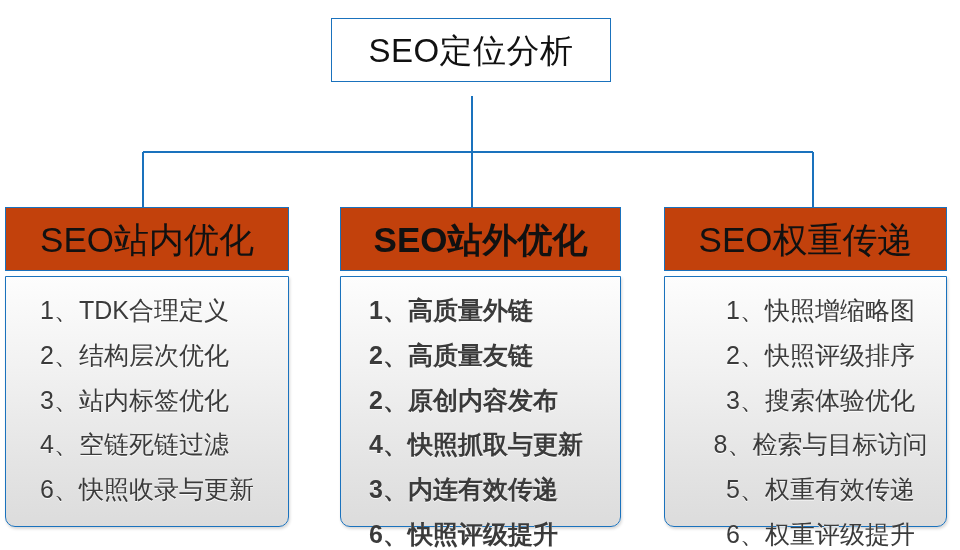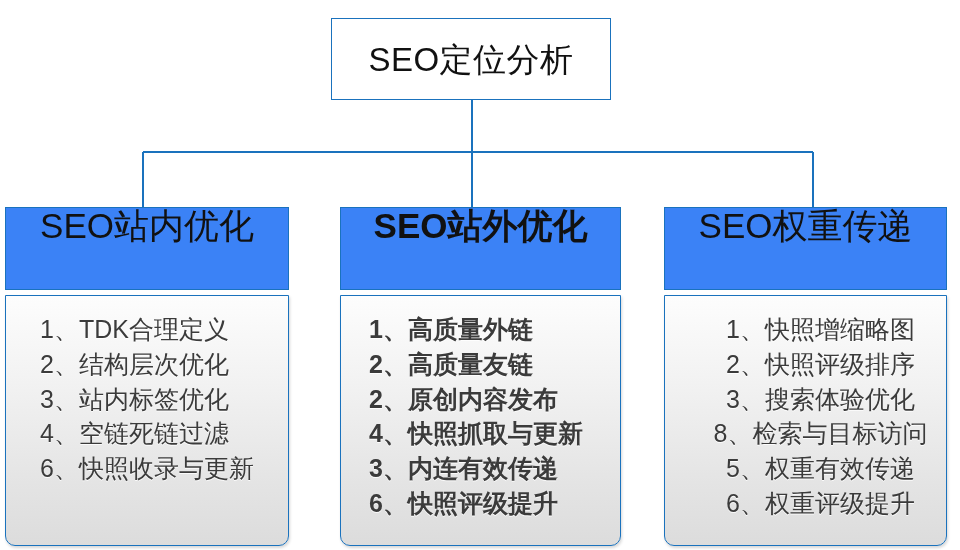--- a/index.html
+++ b/index.html
@@ -26,21 +26,21 @@
     width: 960px;
     height: 550px;
     pointer-events: none;
   }
   
   .root-node {
     position: absolute;
     left: 331px;
     top: 18px;
     width: 280px;
-    height: 82px;
+    height: 64px;
     border: 1.6px solid #1a72bd;
     background: #ffffff;
     box-sizing: border-box;
     display: flex;
     align-items: center;
     justify-content: center;
   }
   .root-node .node-title {
     font-size: 33px;
     color: #111111;
@@ -51,45 +51,47 @@
   
   .column {
     position: absolute;
     top: 207px;
   }
   .col-1 { left: 5px;   width: 284px; }
   .col-2 { left: 340px; width: 281px; font-weight: bold; }
   .col-3 { left: 664px; width: 283px; }
 
   .col-header {
-    height: 83px;
+    height: 64px;
     border: 1.6px solid #1a72bd;
-    background: #3b82f6;
+    background: #c2410c;
     box-sizing: border-box;
     display: flex;
+    align-items: center;
     justify-content: center;
   }
   .col-header .header-title {
     font-size: 35px;
     color: #111111;
     line-height: 1;
     white-space: nowrap;
   }
   .col-list {
     margin-top: 5px;
     height: 251px;
     border: 1.6px solid #1a72bd;
     border-radius: 0 0 10px 10px;
     box-sizing: border-box;
     background: linear-gradient(to bottom, #fdfdfd 0%, #f2f2f2 35%, #e4e4e4 75%, #dcdcdc 100%);
     box-shadow: 1px 2px 3px rgba(0,0,0,0.16);
     padding: 16px 0 0 0;
     display: flex;
     flex-direction: column;
     align-items: center;
+    gap: 10px;
   }
   .list-item {
     font-size: 25px;
     color: #3b3b3b;
     line-height: 1.39;
     white-space: nowrap;
     text-shadow: 0 1px 0 rgba(255,255,255,0.85);
     width: 100%;
     box-sizing: border-box;
     padding-left: 34px;

